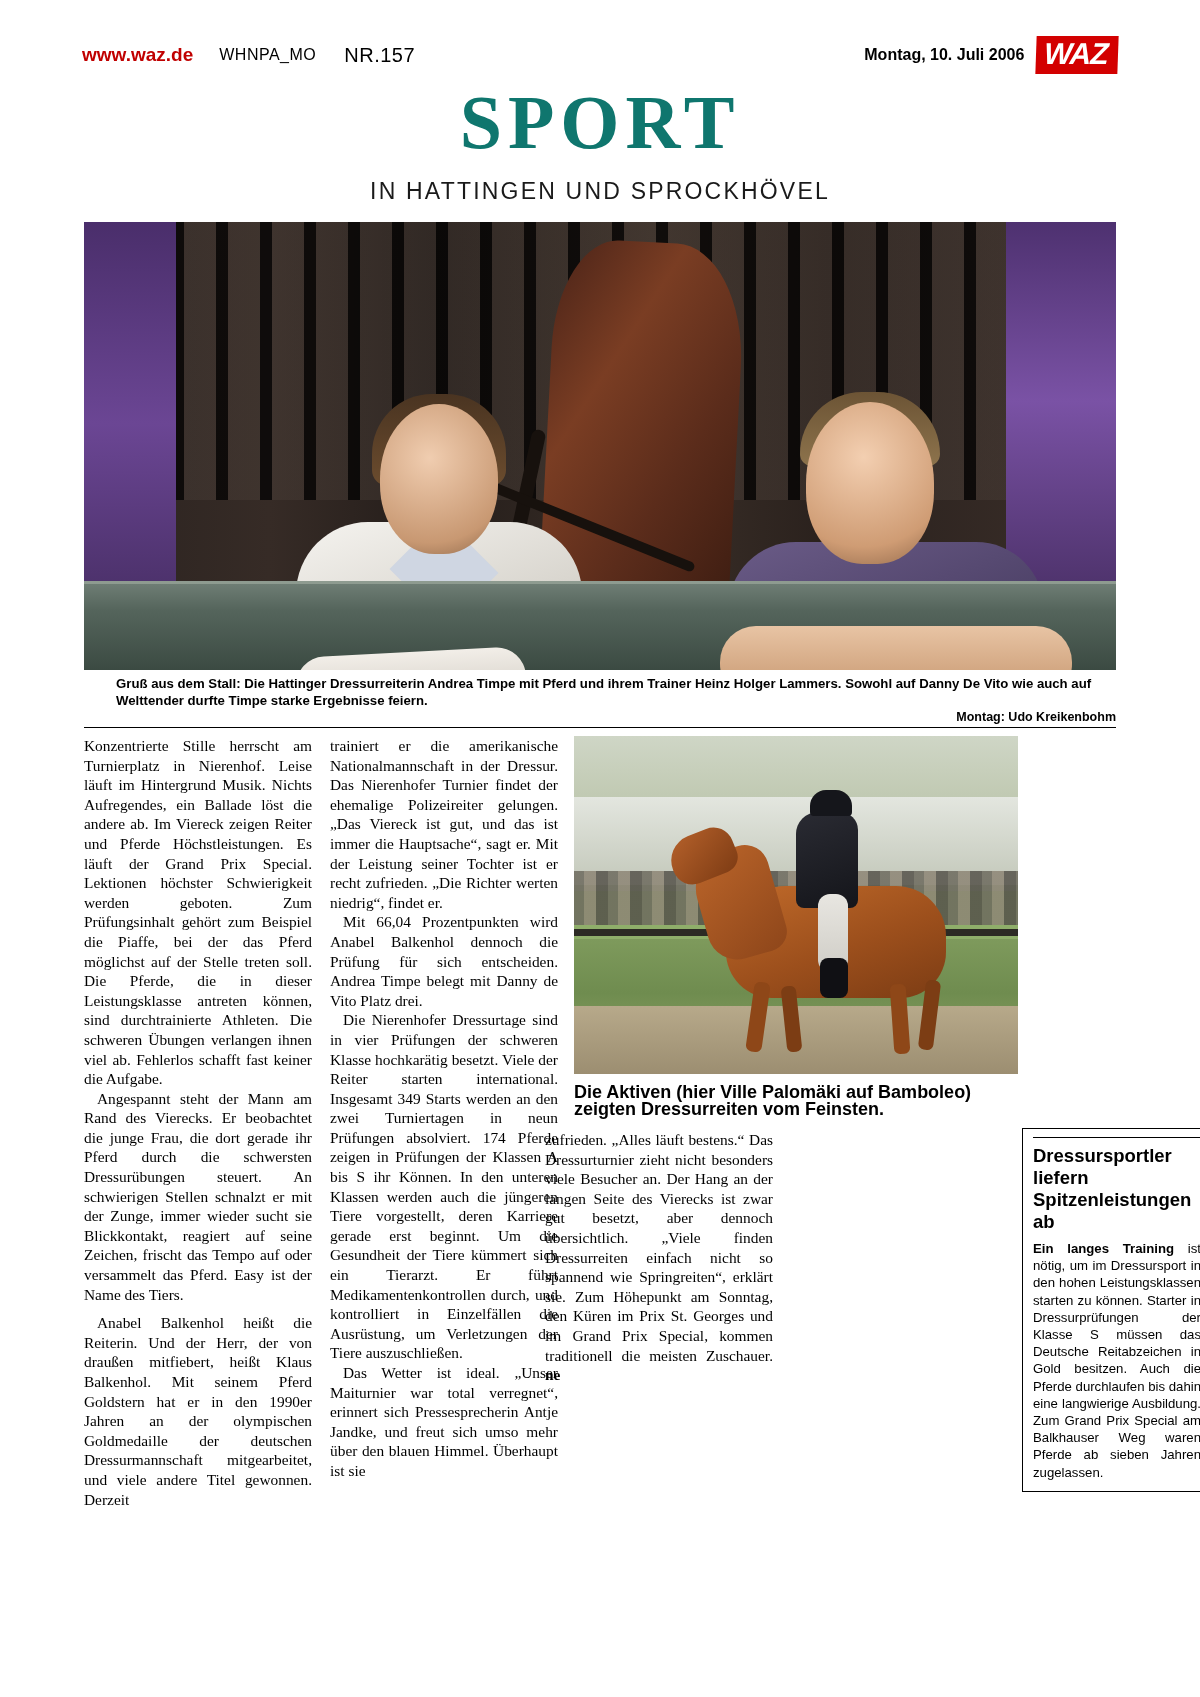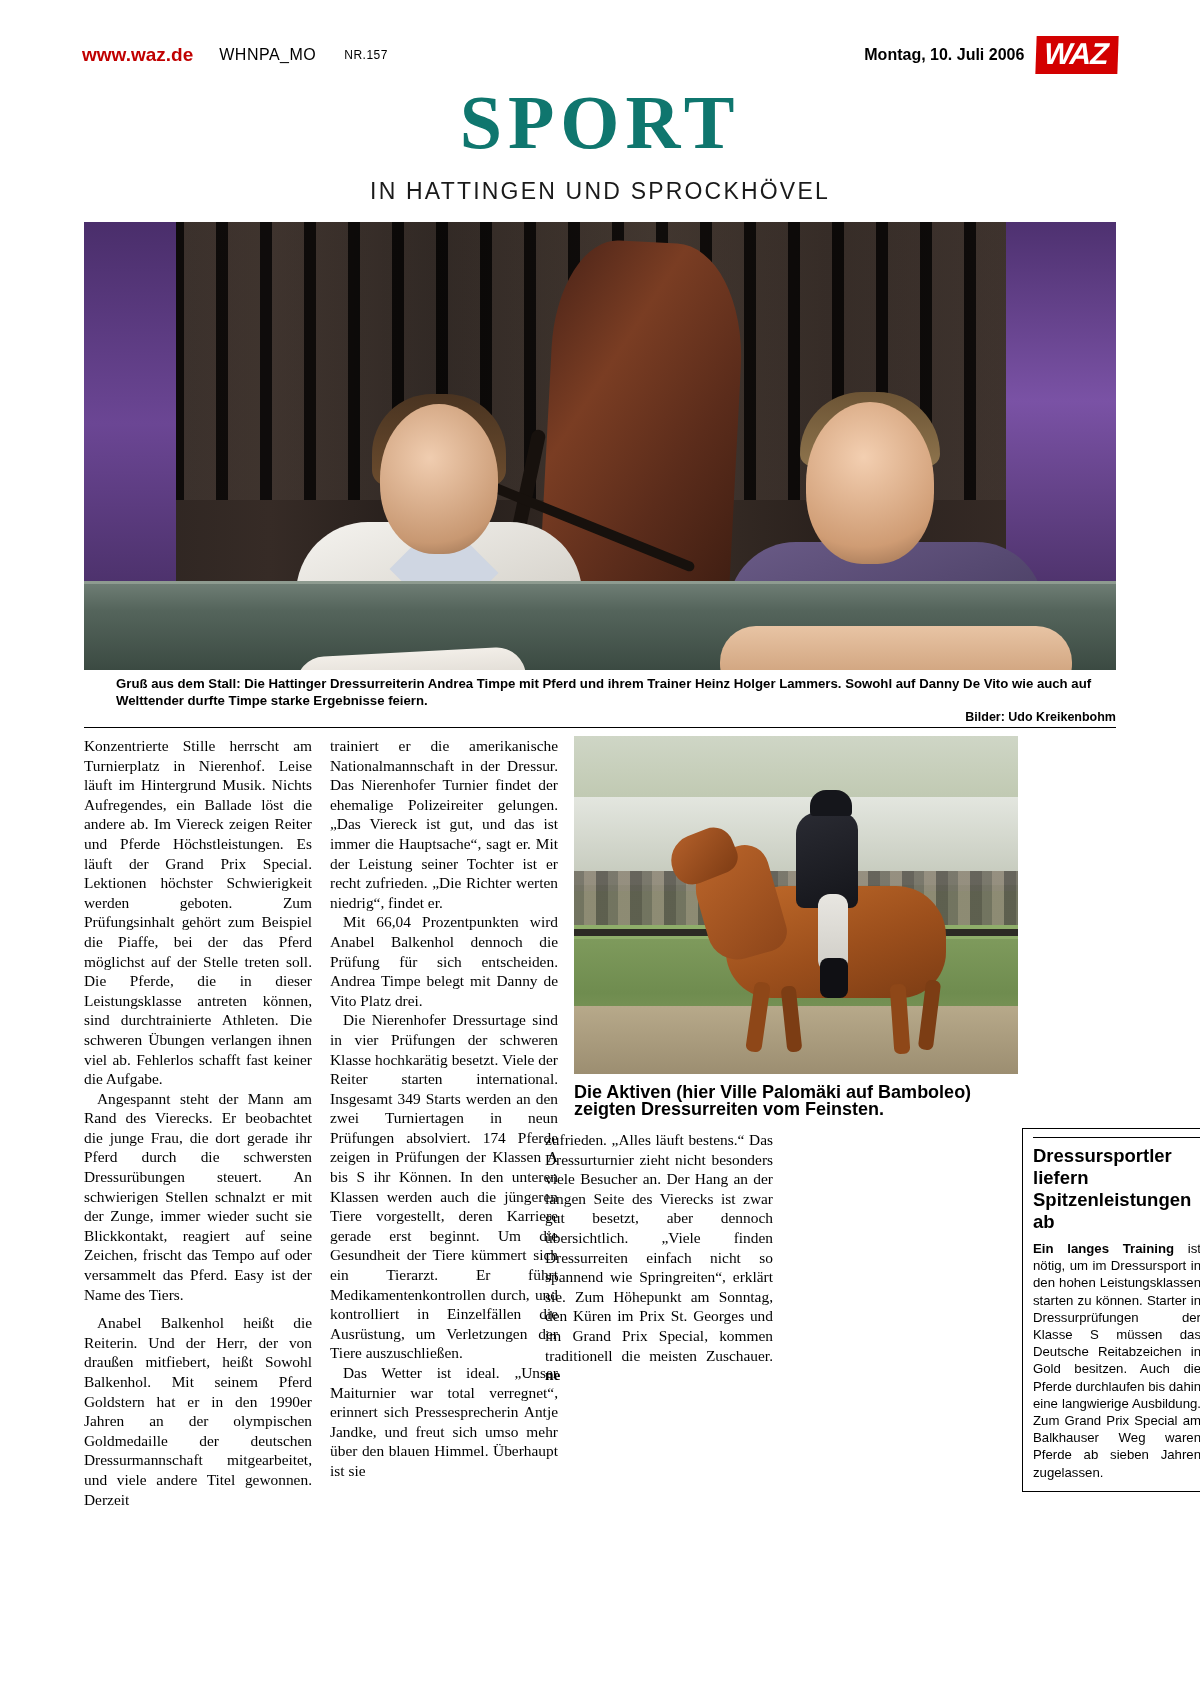--- a/index.html
+++ b/index.html
@@ -40,21 +40,21 @@
   }
   .edition-code {
     font-family: "Liberation Sans", sans-serif;
     font-size: 16px;
     color: #000;
     margin-left: 26px;
     letter-spacing: .5px;
   }
   .issue-no {
     font-family: "Liberation Sans", sans-serif;
-    font-size: 12px;
+    font-size: 20px;
     color: #000;
     margin-left: 28px;
     letter-spacing: .5px;
   }
   .masthead-right {
     margin-left: auto;
     display: flex;
     align-items: center;
   }
   .issue-date {
@@ -395,27 +395,27 @@
     <div class="lp-woman-head"></div>
     <div class="lp-man-body"></div>
     <div class="lp-man-hair"></div>
     <div class="lp-man-head"></div>
     <div class="lp-sill"></div>
     <div class="lp-man-arms"></div>
     <div class="lp-woman-arm"></div>
   </div>
 
   <div class="caption-main">Gruß aus dem Stall: Die Hattinger Dressurreiterin Andrea Timpe mit Pferd und ihrem Trainer Heinz Holger Lammers. Sowohl auf Danny De Vito wie auch auf Welttender durfte Timpe starke Ergebnisse feiern.</div>
-  <div class="credit-main">Bilder: Udo Kreikenbohm</div>
+  <div class="credit-main">Montag: Udo Kreikenbohm</div>
   <div class="rule-top"></div>
 
   <div class="col" id="col1">
     <p>Konzentrierte Stille herrscht am Turnierplatz in Nierenhof. Leise läuft im Hintergrund Musik. Nichts Aufregendes, ein Ballade löst die andere ab. Im Viereck zeigen Reiter und Pferde Höchstleistungen. Es läuft der Grand Prix Special. Lektionen höchster Schwierigkeit werden geboten. Zum Prüfungsinhalt gehört zum Beispiel die Piaffe, bei der das Pferd möglichst auf der Stelle treten soll. Die Pferde, die in dieser Leistungsklasse antreten können, sind durchtrainierte Athleten. Die schweren Übungen verlangen ihnen viel ab. Fehlerlos schafft fast keiner die Aufgabe.</p>
     <p>Angespannt steht der Mann am Rand des Vierecks. Er beobachtet die junge Frau, die dort gerade ihr Pferd durch die schwersten Dressurübungen steuert. An schwierigen Stellen schnalzt er mit der Zunge, immer wieder sucht sie Blickkontakt, reagiert auf seine Zeichen, frischt das Tempo auf oder versammelt das Pferd. Easy ist der Name des Tiers.</p>
-    <p class="spaced">Anabel Balkenhol heißt die Reiterin. Und der Herr, der von draußen mitfiebert, heißt Sowohl Balkenhol. Mit seinem Pferd Goldstern hat er in den 1990er Jahren an der olympischen Goldmedaille der deutschen Dressurmannschaft mitgearbeitet, und viele andere Titel gewonnen. Derzeit</p>
+    <p class="spaced">Anabel Balkenhol heißt die Reiterin. Und der Herr, der von draußen mitfiebert, heißt Klaus Balkenhol. Mit seinem Pferd Goldstern hat er in den 1990er Jahren an der olympischen Goldmedaille der deutschen Dressurmannschaft mitgearbeitet, und viele andere Titel gewonnen. Derzeit</p>
   </div>
 
   <div class="col" id="col2">
     <p>trainiert er die amerikanische Nationalmannschaft in der Dressur. Das Nierenhofer Turnier findet der ehemalige Polizeireiter gelungen. „Das Viereck ist gut, und das ist immer die Hauptsache“, sagt er. Mit der Leistung seiner Tochter ist er recht zufrieden. „Die Richter werten niedrig“, findet er.</p>
     <p>Mit 66,04 Prozentpunkten wird Anabel Balkenhol dennoch die Prüfung für sich entscheiden. Andrea Timpe belegt mit Danny de Vito Platz drei.</p>
     <p>Die Nierenhofer Dressurtage sind in vier Prüfungen der schweren Klasse hochkarätig besetzt. Viele der Reiter starten international. Insgesamt 349 Starts werden an den zwei Turniertagen in neun Prüfungen absolviert. 174 Pferde zeigen in Prüfungen der Klassen A bis S ihr Können. In den unteren Klassen werden auch die jüngeren Tiere vorgestellt, deren Karriere gerade erst beginnt. Um die Gesundheit der Tiere kümmert sich ein Tierarzt. Er führt Medikamentenkontrollen durch, und kontrolliert in Einzelfällen die Ausrüstung, um Verletzungen der Tiere auszuschließen.</p>
     <p>Das Wetter ist ideal. „Unser Maiturnier war total verregnet“, erinnert sich Pressesprecherin Antje Jandke, und freut sich umso mehr über den blauen Himmel. Überhaupt ist sie</p>
   </div>
 
   <div class="photo2">

